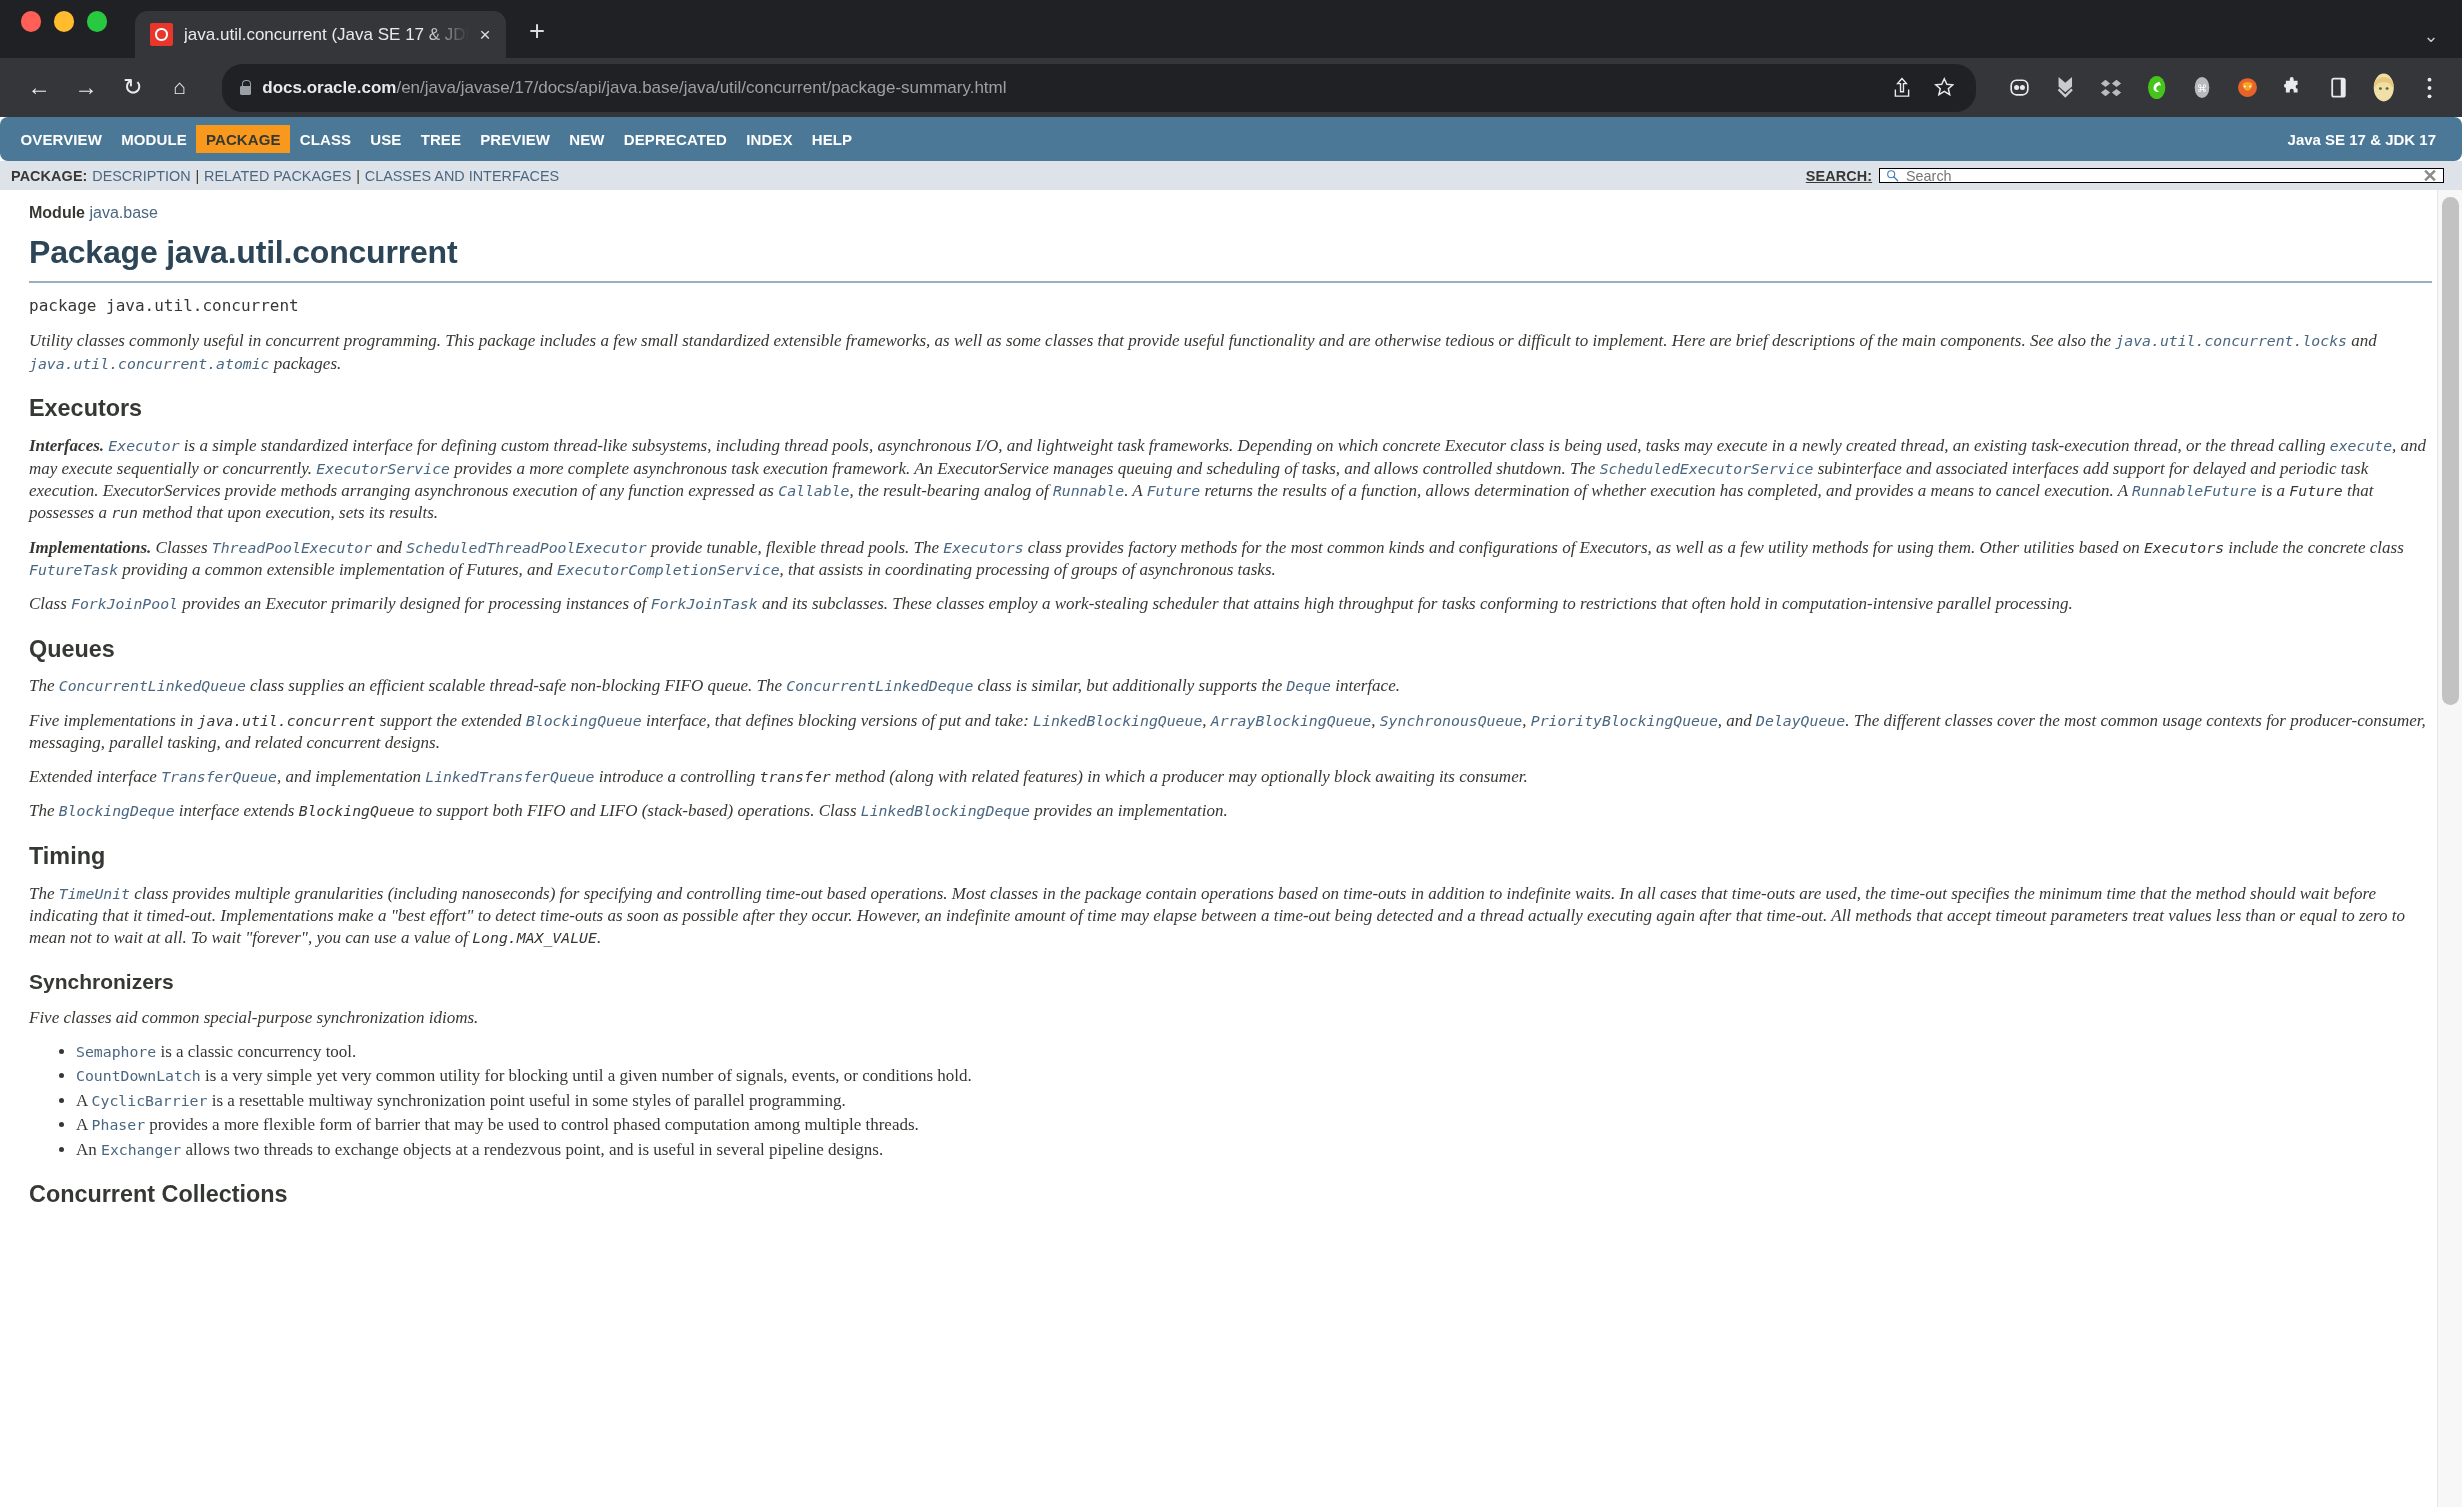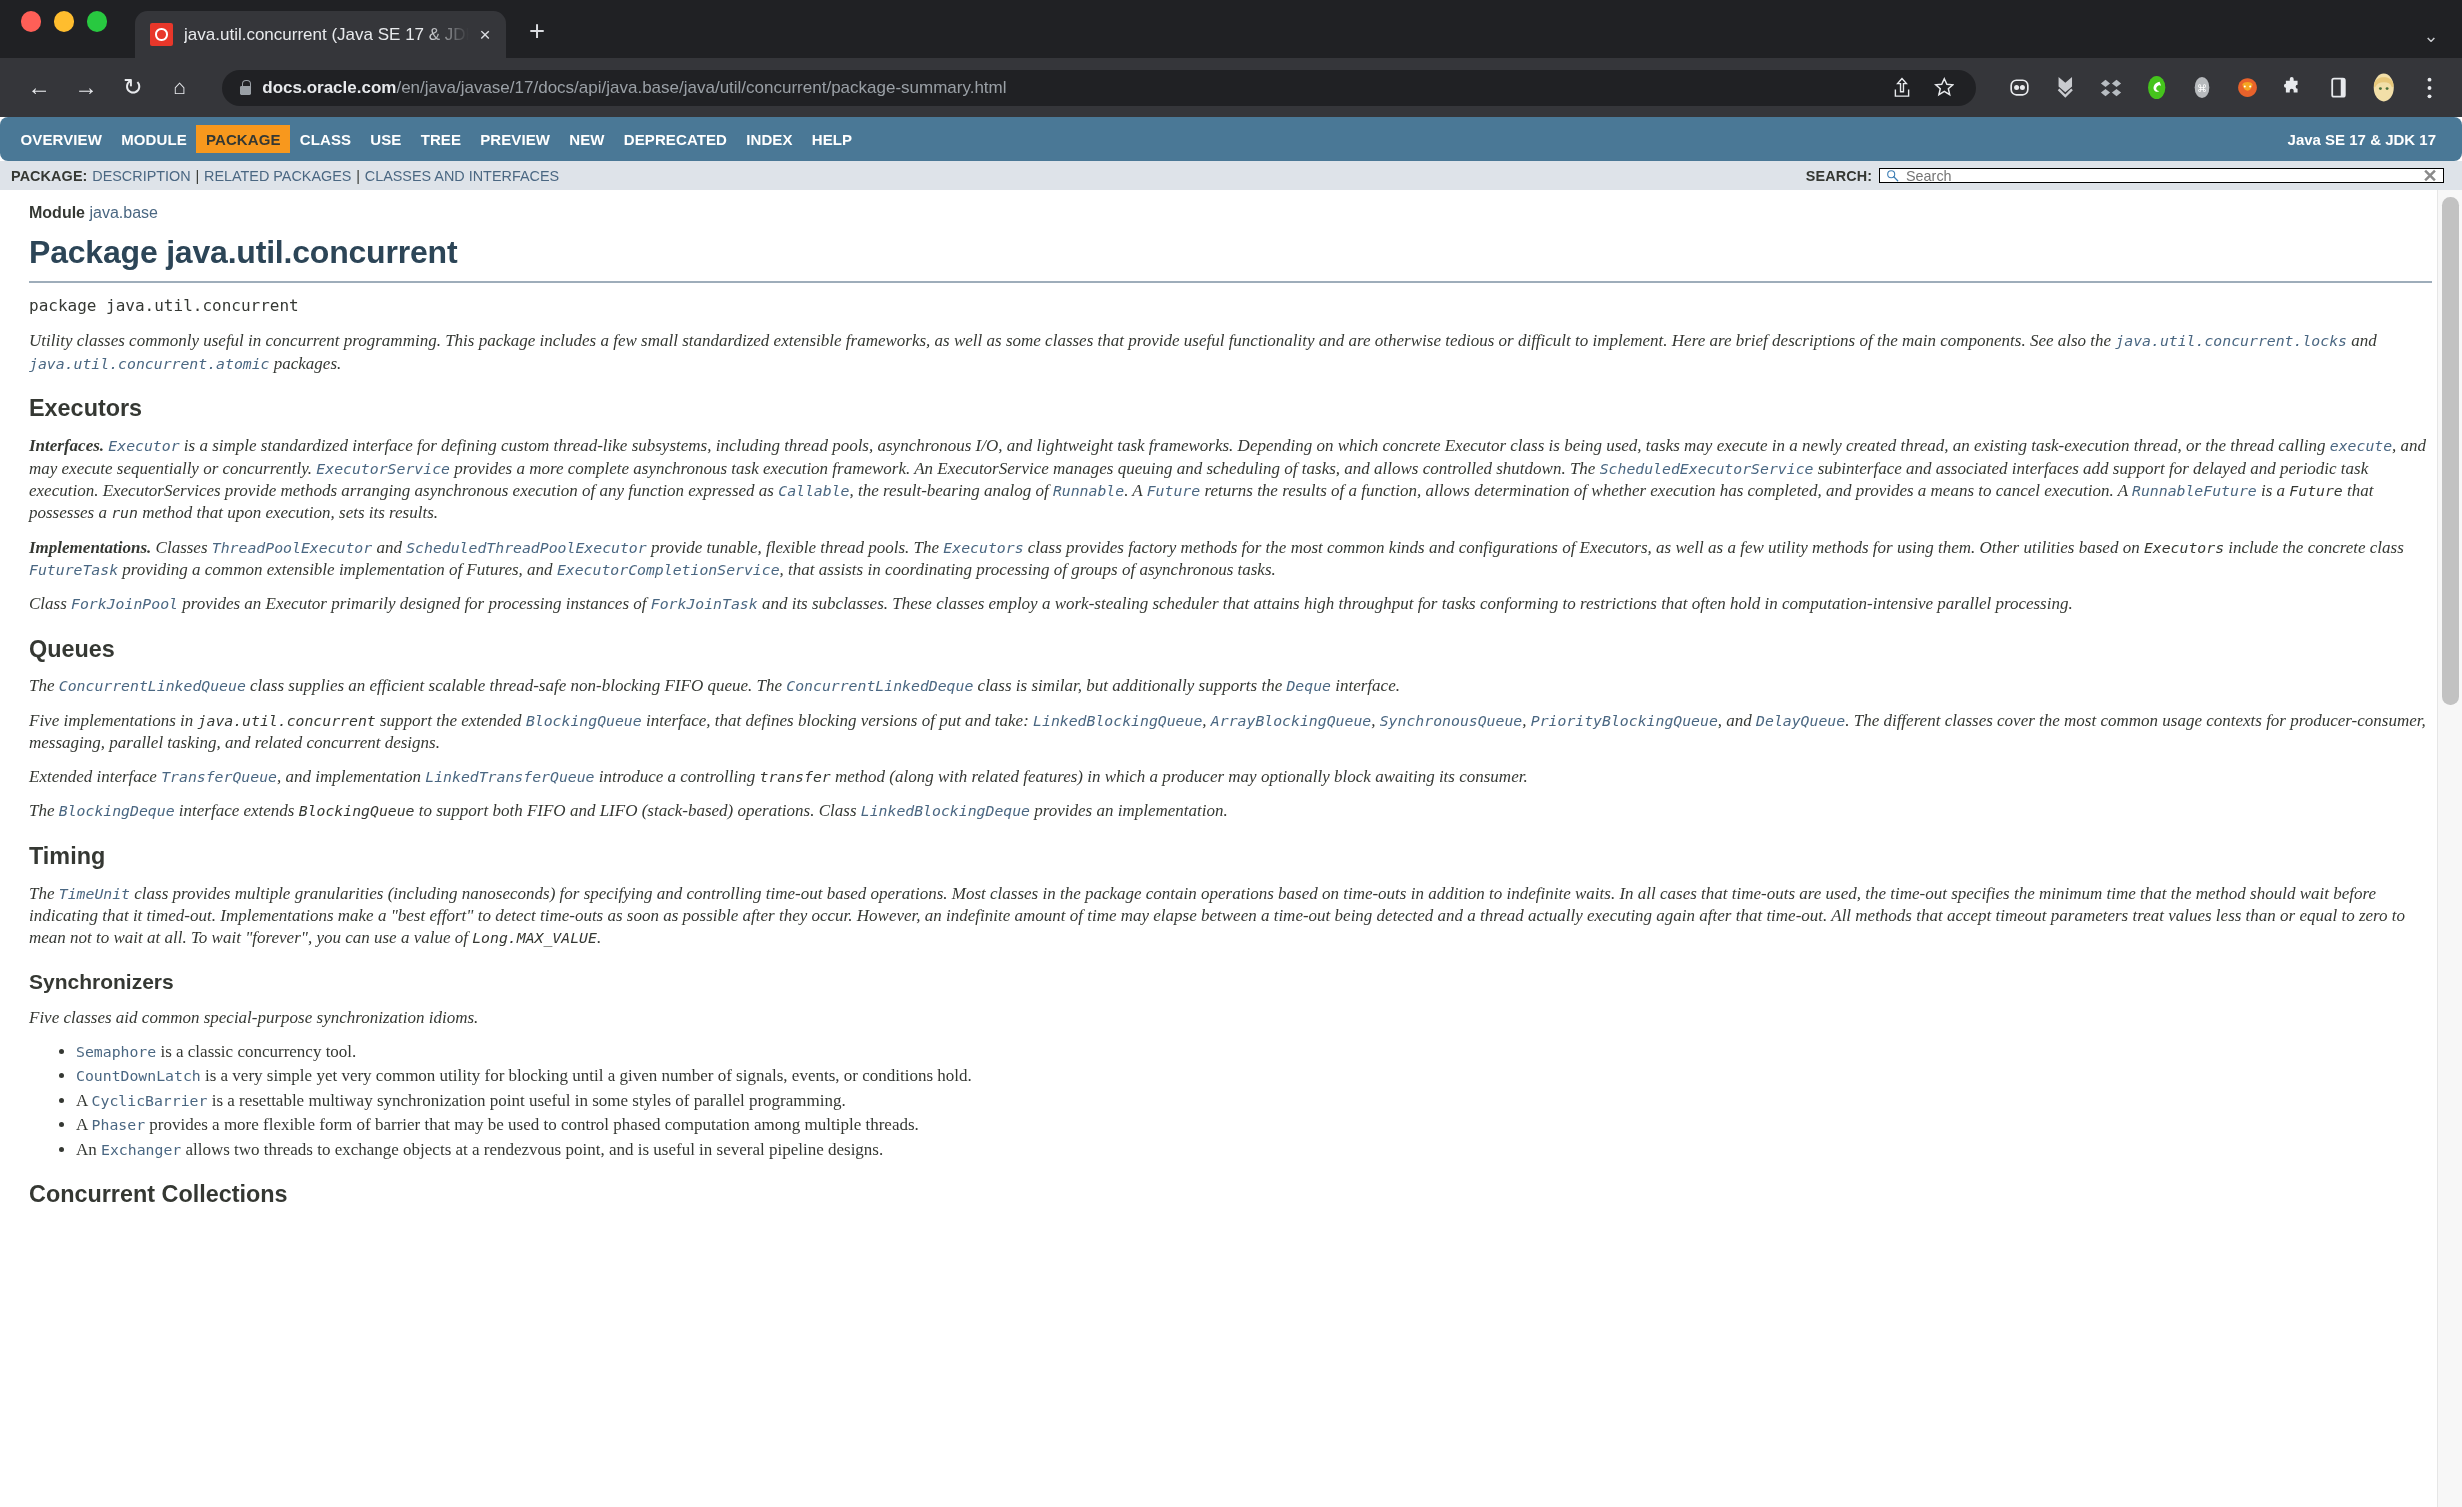--- a/index.html
+++ b/index.html
@@ -46,21 +46,21 @@
 
   .win-collapse { position:absolute; right:23.4px; bottom:11px; color:#c8cace; font-size:18px; }
 
   .toolbar {
     background:#35363a; height:59px; display:flex; align-items:center;
     padding:0 19px; gap:6.9px; flex:0 0 59px;
   }
   .navbtn { color:#e8eaed; font-size:23.4px; width:40px; text-align:center; line-height:1; }
   .navbtn.small { font-size:20.6px; }
   .omnibox {
-    flex:1; margin:0 15px; height:36px; background:#202124; border-radius:20.6px;
+    flex:1; margin:0 15px; height:48px; background:#202124; border-radius:20.6px;
     display:flex; align-items:center; padding:0 18px; gap:11px; overflow:hidden;
   }
   .lock { width:11.7px; height:14.4px; position:relative; flex:0 0 11.7px; }
   .lock:before{content:"";position:absolute;left:0;bottom:0;width:11.7px;height:9px;background:#9aa0a6;border-radius:1.4px;}
   .lock:after{content:"";position:absolute;left:2.4px;top:0;width:6.9px;height:7.6px;border:1.7px solid #9aa0a6;border-bottom:none;border-radius:4.1px 4.1px 0 0;}
   .url { font-size:17px; color:#9aa0a6; white-space:nowrap; }
   .url b { color:#e8eaed; font-weight:700; }
   .omni-actions { display:flex; align-items:center; gap:15px; margin-left:auto; }
   .ext-icons { display:flex; align-items:center; gap:18px; margin-left:8.2px; }
   .ico { width:27.5px; height:27.5px; display:flex; align-items:center; justify-content:center; }
@@ -81,21 +81,21 @@
   .about { margin-left:auto; color:#fff; font-weight:700; font-size:15px; padding-right:26px; white-space:nowrap; }
 
   .subnav {
     background:#dee3e9; height:29px; display:flex; align-items:center;
     padding-left:11px; font-size:14.4px; color:#353833; gap:0;
   }
   .subnav .lbl { font-weight:700; letter-spacing:0.1px; }
   .subnav a { color:#4a6782; text-decoration:none; padding:0 4.8px; }
   .subnav .sep { color:#353833; }
   .searchwrap { margin-left:auto; display:flex; align-items:center; gap:6.9px; padding-right:18px; }
-  .searchlabel { font-weight:700; font-size:14.4px; color:#353833; letter-spacing:0.1px; }
+  .searchlabel { font-weight:700; font-size:14.4px; color:#353833; letter-spacing:0.1px;text-decoration:underline; }
   .searchbox {
     width:565px; height:15px; background:#fff; border:1.4px solid #000;
     display:flex; align-items:center; padding:0 5.5px; gap:5.5px; position:relative;
   }
   .mag { width:13px; height:13px; flex:0 0 13px; }
   .searchbox input {
     border:0; outline:0; flex:1; font-size:14.4px; color:#5a5a5a;
     font-family:"Liberation Sans", sans-serif; background:transparent;
   }
   .searchbox .reset { color:#8a8a8a; font-size:18px; font-weight:700; line-height:1; }

